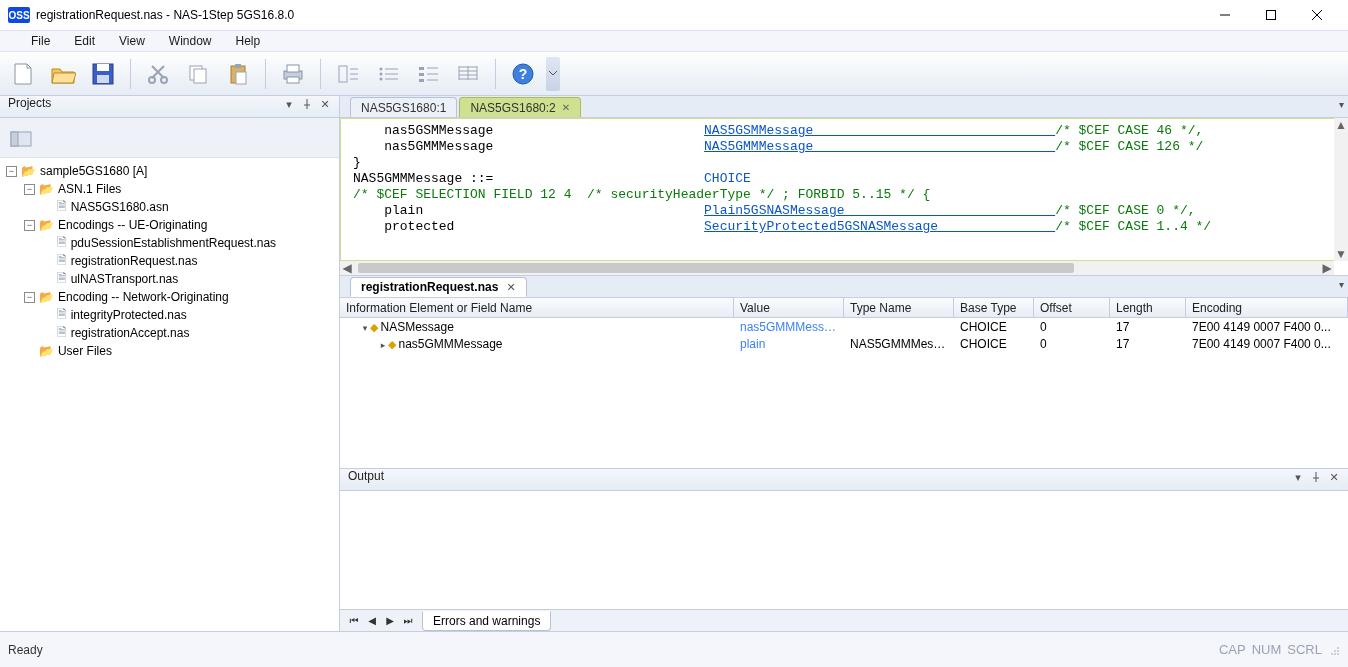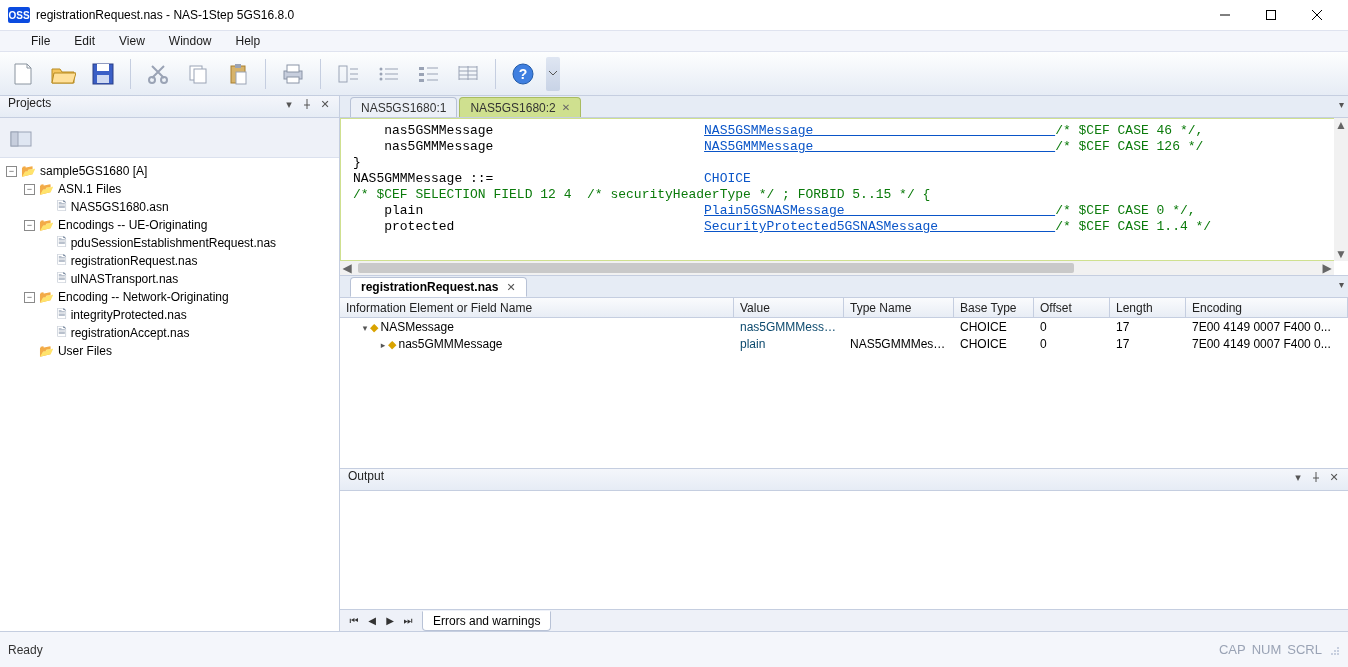--- a/index.html
+++ b/index.html
@@ -179,21 +179,21 @@
   .table-area { height:170px; background:#fff; overflow:hidden; }
   .grid-header { display:flex; height:20px; background:linear-gradient(#fafbfd,#e8edf5); border-bottom:1px solid #c5cee0; }
   .grid-header .gh {
     border-right:1px solid #c5cee0;
     padding:0 6px; display:flex; align-items:center; color:#222;
   }
   .grid-body .gr { display:flex; height:17px; align-items:center; }
   .grid-body .gc { padding:0 6px; overflow:hidden; text-overflow:ellipsis; white-space:nowrap; }
   .type-icon { color:#d9a300; margin-right:2px; font-size:11px; }
   .tri { width:10px; display:inline-block; text-align:center; color:#555; font-size:9px;}
-  .link-val { color:#0c4a6e; }
+  .link-val { color:#3b82f6; }
 
   
   .output-panel { flex:1; display:flex; flex-direction:column; background:#fff; border-top:1px solid #c5cee0; }
   .output-body { flex:1; background:#fff; }
   .output-footer {
     height:22px; background:#eef1f8; border-top:1px solid #c5cee0;
     display:flex; align-items:center; padding:0 6px;
   }
   .nav-btn { width:16px; height:16px; display:flex; align-items:center; justify-content:center; color:#333; margin-right:2px; font-size:10px;}
   .footer-tab {

